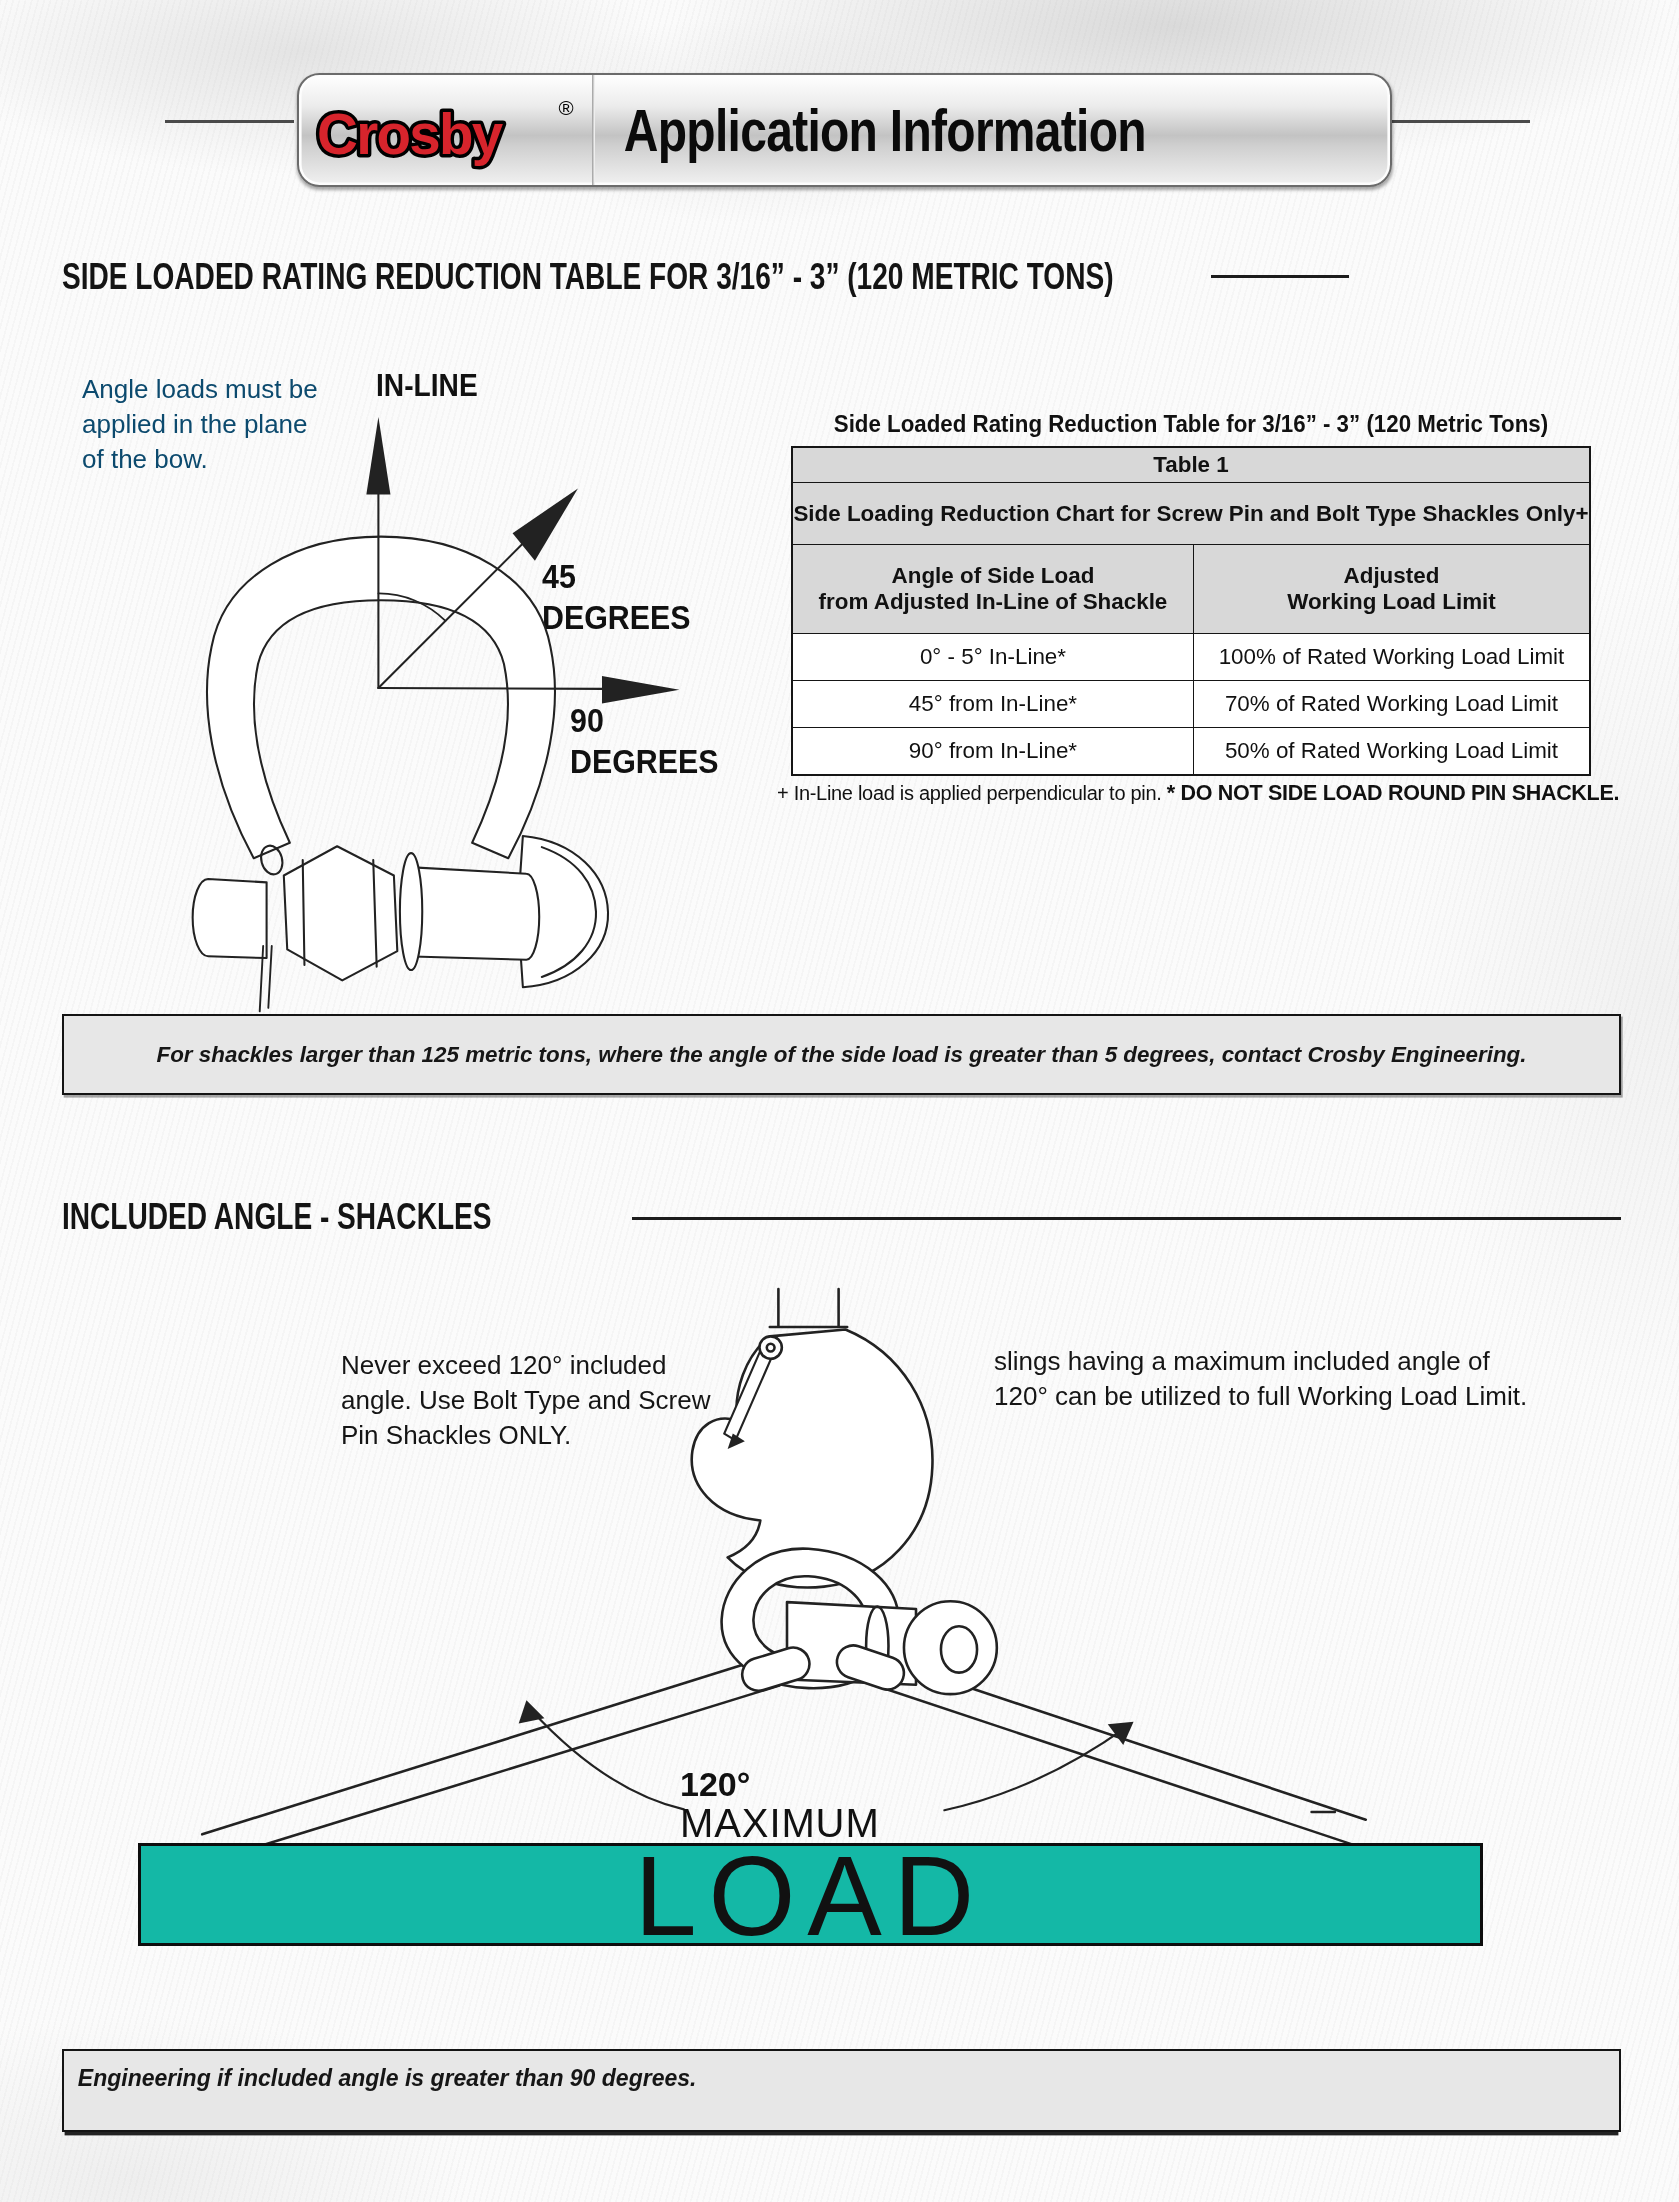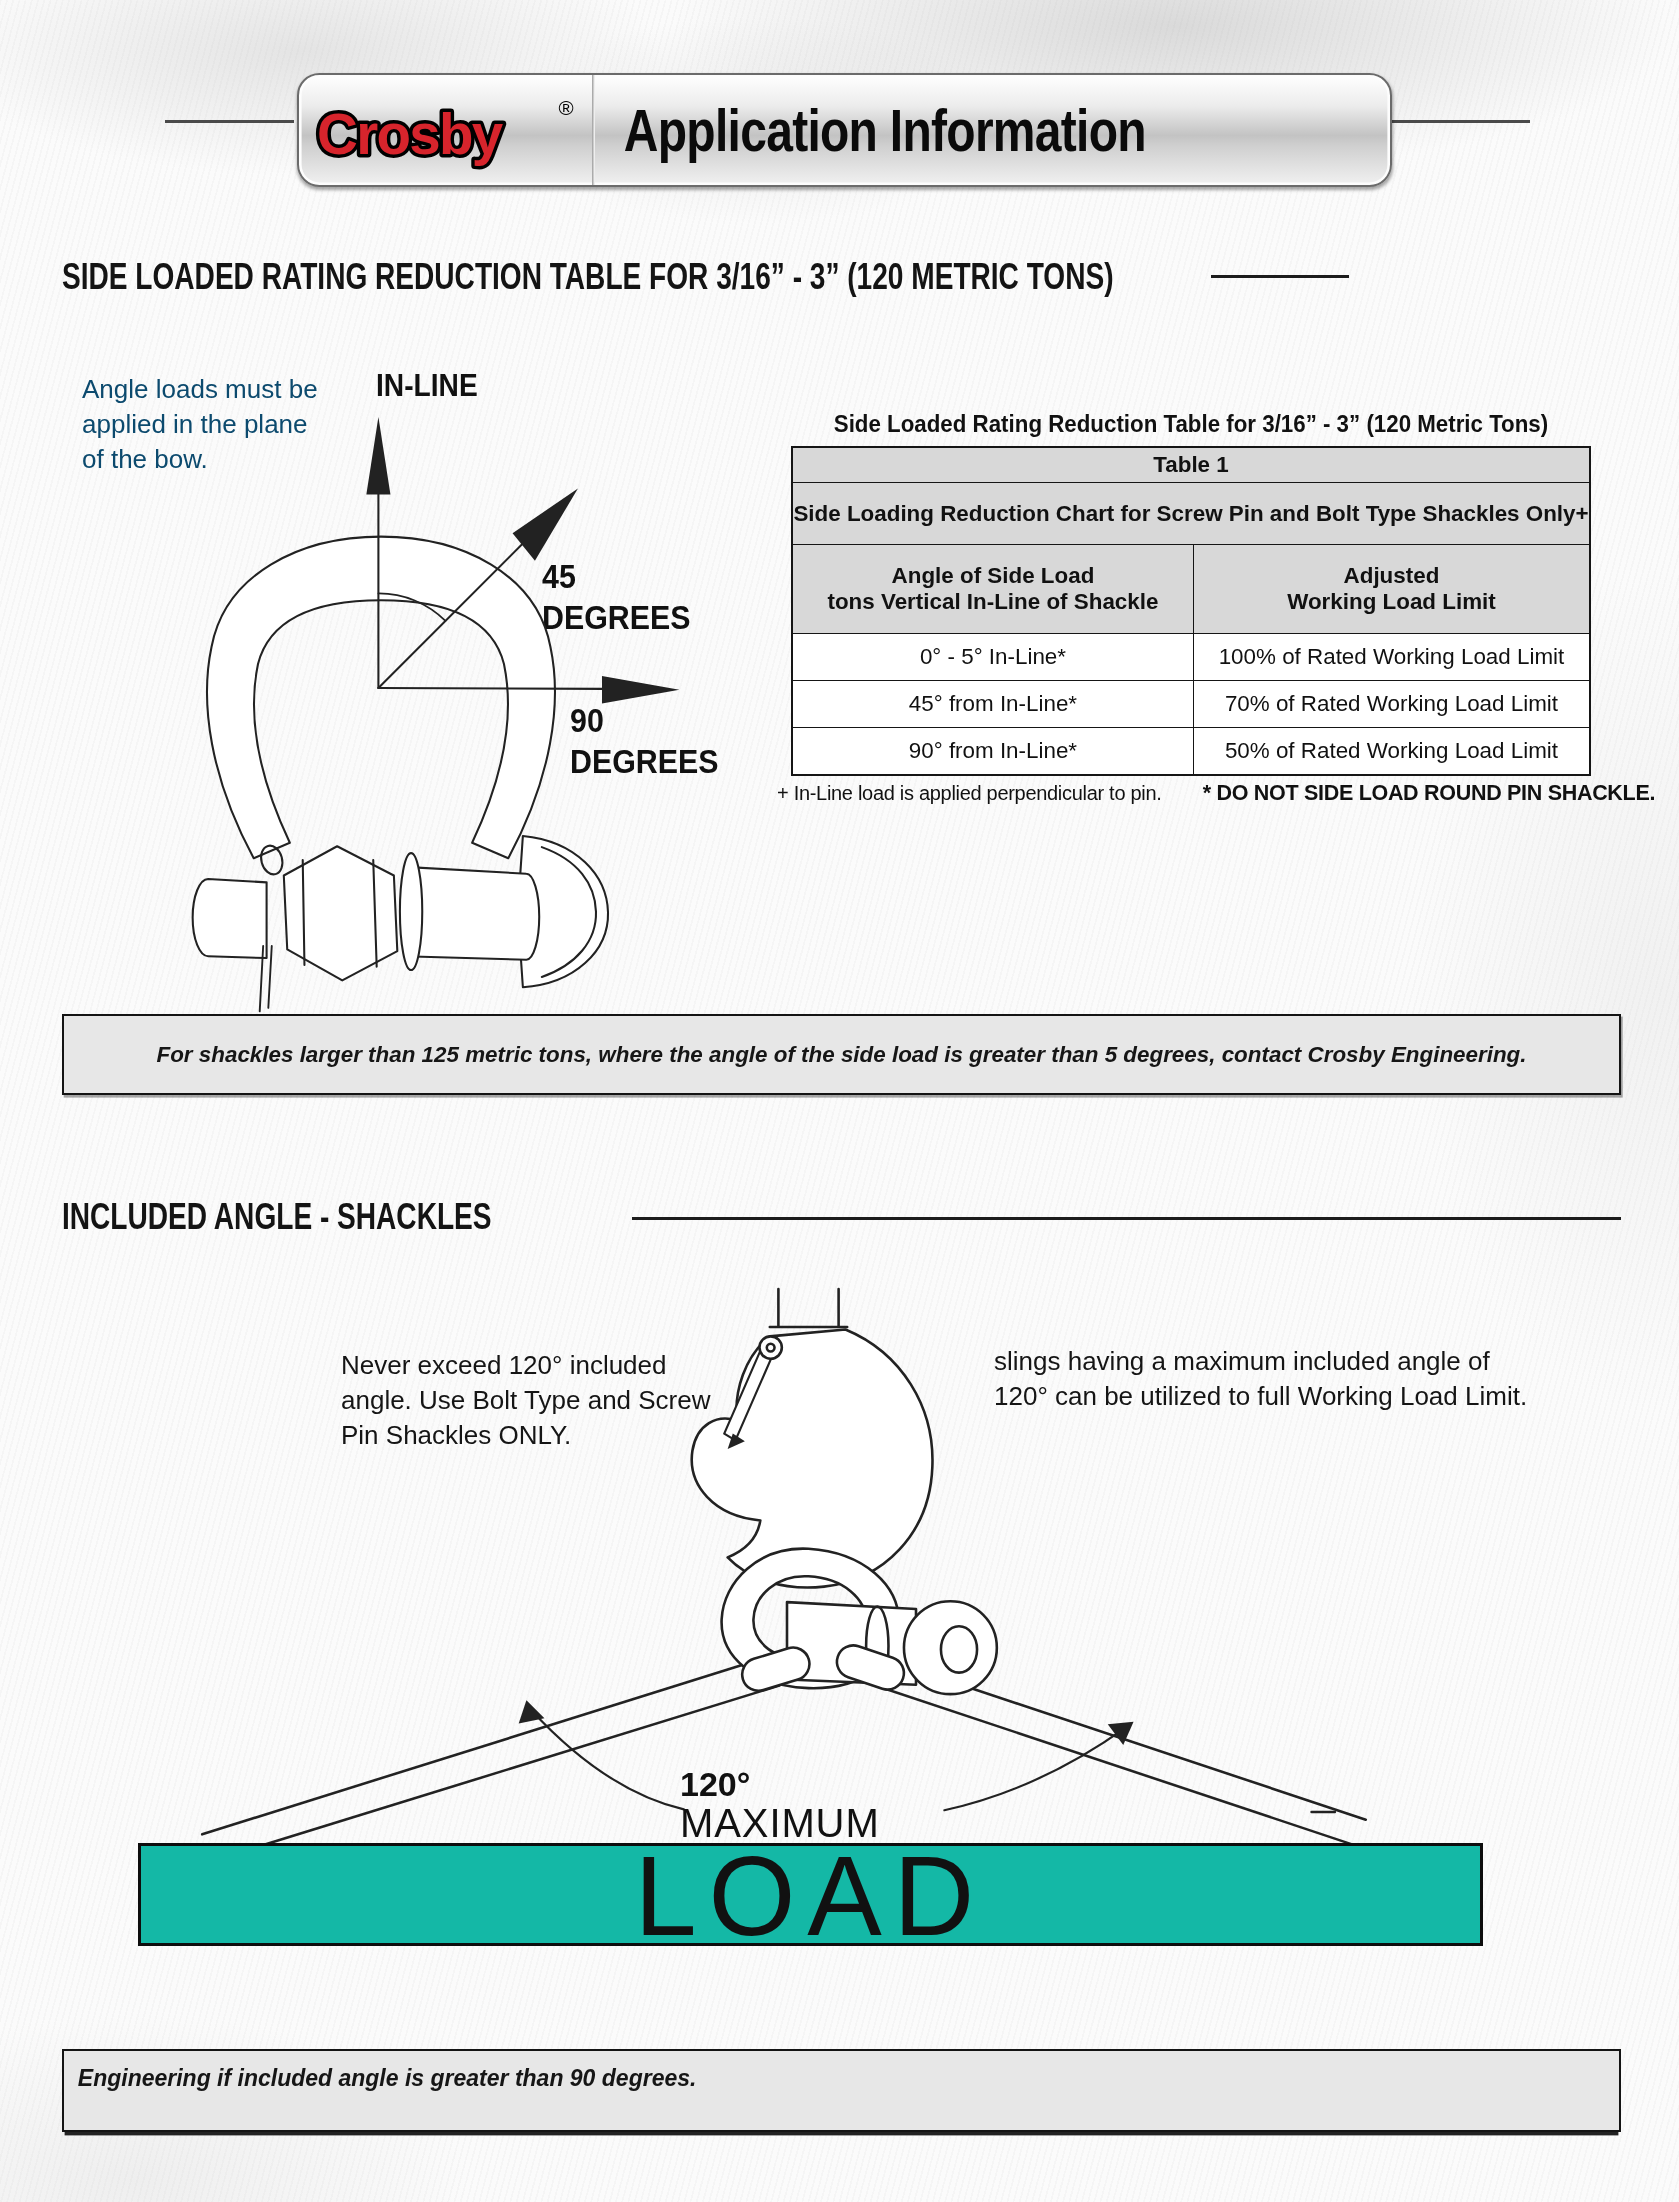--- a/index.html
+++ b/index.html
@@ -41,21 +41,21 @@
   table.red{border-collapse:collapse;width:800px;table-layout:fixed;border:2.6px solid #151515;}
   table.red td,table.red th{border:1.7px solid #151515;text-align:center;vertical-align:middle;
       font-size:22.4px;padding:0;}
   .shade{background:#d8d8d8;}
   .r-tnum{height:36px;font-weight:bold;font-size:23px;}
   .r-sub{height:62px;font-weight:bold;font-size:22.4px;}
   .r-head{height:89px;font-weight:bold;}
   .r-data{height:47px;background:#fff;}
   .footnote{position:absolute;left:777px;top:781px;width:860px;font-size:20px;
       letter-spacing:-0.3px;white-space:nowrap;}
-  .footnote b{font-size:21.5px;margin-left:36px;}
+  .footnote b{font-size:21.5px;}
   
   .notice{position:absolute;left:62px;width:1559px;background:#e7e7e7;border:2.6px solid #141414;
       box-sizing:border-box;font-weight:bold;font-style:italic;color:#161616;}
   .notice1{top:1014px;height:81px;display:flex;align-items:center;justify-content:center;
       font-size:22.4px;box-shadow:1.7px 2.6px 0 rgba(60,60,60,.45);}
   .notice2{top:2049px;height:83px;padding:7.7px 13.8px;font-size:23px;line-height:39px;
       box-shadow:0 6px 0 -2.6px #222;}
   
   .pnote{position:absolute;font-size:26px;line-height:35px;color:#151515;margin-left:36px;}
   .angle-wrap{position:absolute;left:680px;top:1766px;width:284px;}
@@ -147,21 +147,21 @@
       <tbody>
           <tr class="r-tnum">
             <td colspan="2" class="shade">Table 1</td>
           </tr>
       <tr class="r-sub">
             <td colspan="2" class="shade">Side Loading Reduction Chart for Screw Pin and Bolt Type Shackles Only+</td>
           </tr>
       <tr class="r-head">
         <th class="shade">
           <span>Angle of Side Load</span><br>
-          <span>tons Vertical In-Line of Shackle</span>
+          <span>from Adjusted In-Line of Shackle</span>
         </th>
         <th class="shade">
           <span>Adjusted</span><br>
           <span>Working Load Limit</span>
         </th>
       </tr>
       <tr class="r-data">
         <td>0° - 5° In-Line*</td>
         <td>100% of Rated Working Load Limit</td>
       </tr>

